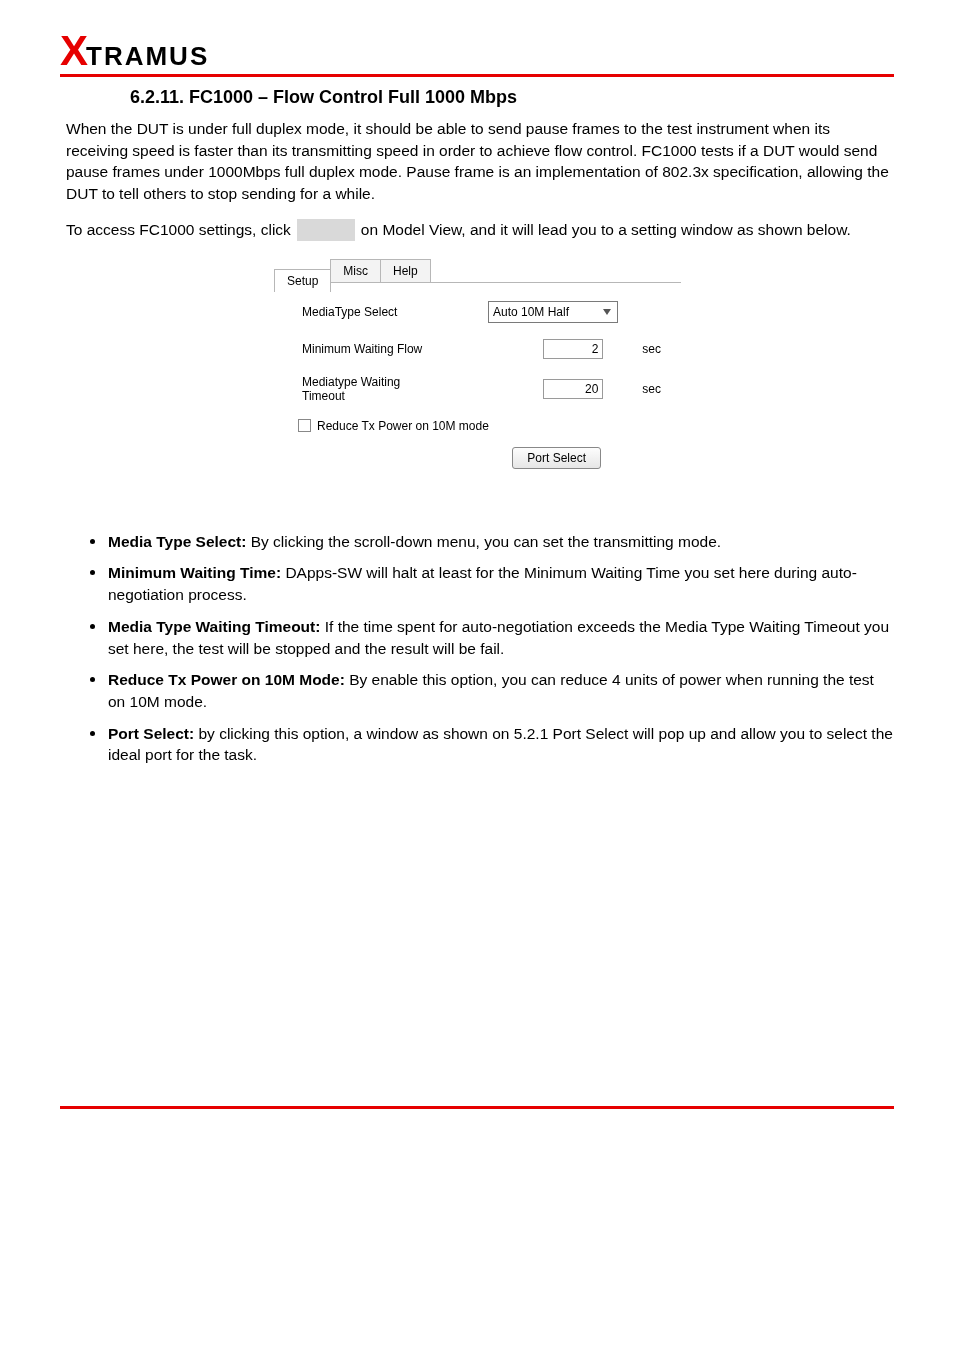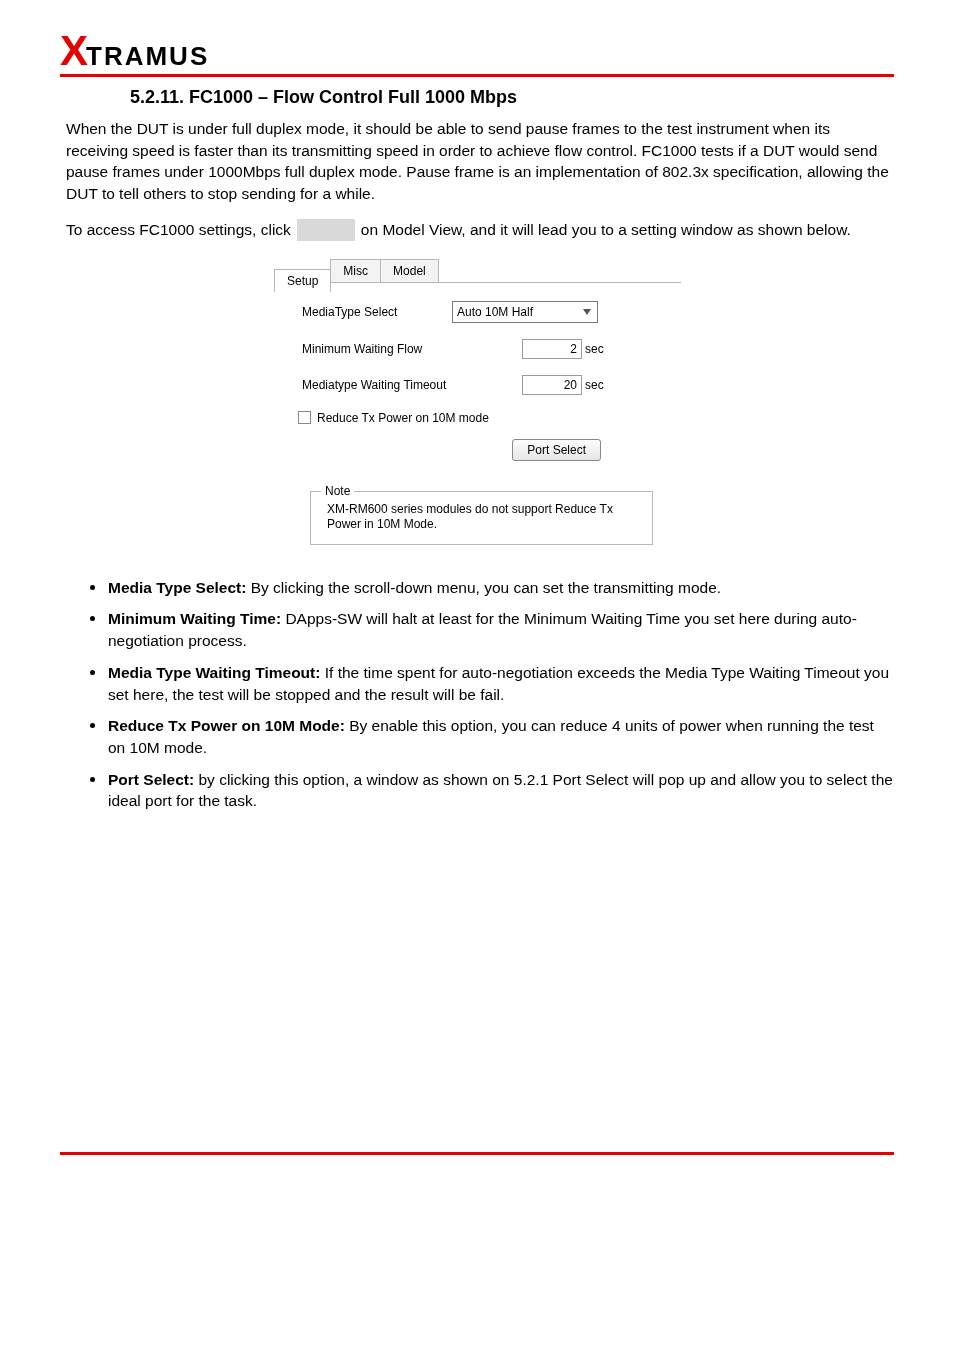--- a/index.html
+++ b/index.html
@@ -11,23 +11,23 @@
   .section-title { font-size: 18px; font-weight: bold; margin: 8px 0 10px 70px; }
   .body-text { font-size: 15.5px; line-height: 1.4; margin: 0 0 14px 6px; }
   .highlight-box { display: inline-block; background: #d9d9d9; width: 58px; height: 22px; vertical-align: middle; }
   .inline-wrap { display: flex; align-items: center; gap: 6px; margin: 0 0 18px 6px; font-size: 15.5px; }
   .screenshot-wrap { display: flex; justify-content: center; margin: 6px 0 18px 0; }
   .panel { width: 408px; background: #fff; padding: 0 0 14px 0; font-family: 'Segoe UI', Tahoma, sans-serif; font-size: 12px; color: #000; border-left: 1px solid #fff; }
   .tabs { display: flex; border-bottom: 1px solid #b7b7b7; background: #fff; }
   .tab { padding: 4px 12px; border: 1px solid #b7b7b7; border-bottom: none; background: #f3f3f3; margin-right: -1px; font-size: 12px; }
   .tab.active { background: #fff; position: relative; top: 10px; }
   .panel-body { padding: 18px 20px 0 28px; }
-  .form-row { display: flex; align-items: center; margin-bottom: 16px; }
+  .form-row { display: flex; align-items: center; margin-bottom: 16px; gap: 36px; }
   .form-label { width: 150px; font-size: 12px; }
-  .combo { width: 146px; height: 22px; border: 1px solid #7a7a7a; background: #fff; display: flex; align-items: center; justify-content: space-between; padding: 9px 4px; font-size: 12px; }
+  .combo { width: 130px; height: 22px; border: 1px solid #7a7a7a; background: #fff; display: flex; align-items: center; justify-content: space-between; padding: 9px 4px; font-size: 12px; }
   .combo-arrow { width: 0; height: 0; border-left: 4px solid transparent; border-right: 4px solid transparent; border-top: 6px solid #555; margin-right: 2px; }
   .num-input { width: 60px; height: 20px; border: 1px solid #9a9a9a; text-align: right; padding: 0 4px; font-size: 12px; margin-left: 70px; }
   .unit { margin-left: 3px; font-size: 12px; }
   .check-row { display: flex; align-items: flex-start; margin: 4px 0 14px -4px; }
   .checkbox { width: 13px; height: 13px; border: 1px solid #888; margin-right: 6px; background: #fff; }
   .btn-row { display: flex; justify-content: flex-end; padding-right: 60px; margin-bottom: 30px; }
   .win-btn { border: 1px solid #888; background: linear-gradient(#fdfdfd, #e6e6e6); border-radius: 3px; padding: 3px 14px; font-size: 12px; }
   .note-box { border: 1px solid #b7b7b7; margin: 10px 8px 0 8px; padding: 10px 12px 12px 12px; position: relative; }
   .note-legend { position: absolute; top: -8px; left: 10px; background: #fff; padding: 0 4px; font-size: 12px; }
   .note-text { font-size: 12px; line-height: 1.25; padding-left: 4px; }
@@ -40,36 +40,36 @@
 </head>
 <body>
 
 <div class="header">
   <div class="logo">
     <span class="logo-x">X</span>
     <span class="logo-rest">TRAMUS</span>
   </div>
 </div>
 
-<div class="section-title">5.2.11. FC1000 – Flow Control Full 1000 Mbps</div>
+<div class="section-title">6.2.11. FC1000 – Flow Control Full 1000 Mbps</div>
 
 <p class="body-text">When the DUT is under full duplex mode, it should be able to send pause frames to the test instrument when its receiving speed is faster than its transmitting speed in order to achieve flow control. FC1000 tests if a DUT would send pause frames under 1000Mbps full duplex mode. Pause frame is an implementation of 802.3x specification, allowing the DUT to tell others to stop sending for a while.</p>
 
 <div class="inline-wrap">
   <span>To access FC1000 settings, click</span>
   <span class="highlight-box"></span>
   <span>on Model View, and it will lead you to a setting window as shown below.</span>
 </div>
 
 <div class="screenshot-wrap">
   <div class="panel">
     <div class="tabs">
       <div class="tab active">Setup</div>
       <div class="tab">Misc</div>
-      <div class="tab">Model</div>
+      <div class="tab">Help</div>
     </div>
     <div class="panel-body">
 
       <div class="form-row">
         <span class="form-label">MediaType Select</span>
         <div class="combo">
           <span>Auto 10M Half</span>
           <span class="combo-arrow"></span>
         </div>
       </div>
@@ -88,24 +88,20 @@
 
       <div class="check-row">
         <div class="checkbox"></div>
         <span>Reduce Tx Power on 10M mode</span>
       </div>
 
       <div class="btn-row">
         <button class="win-btn">Port Select</button>
       </div>
 
-      <div class="note-box">
-        <span class="note-legend">Note</span>
-        <div class="note-text">XM-RM600 series modules do not support Reduce Tx Power in 10M Mode.</div>
-      </div>
 
     </div>
   </div>
 </div>
 
 <ul class="main-list">
   <li>
     <span class="bold">Media Type Select: </span><span>By clicking the scroll-down menu, you can set the transmitting mode.</span>
   </li>
   <li>

